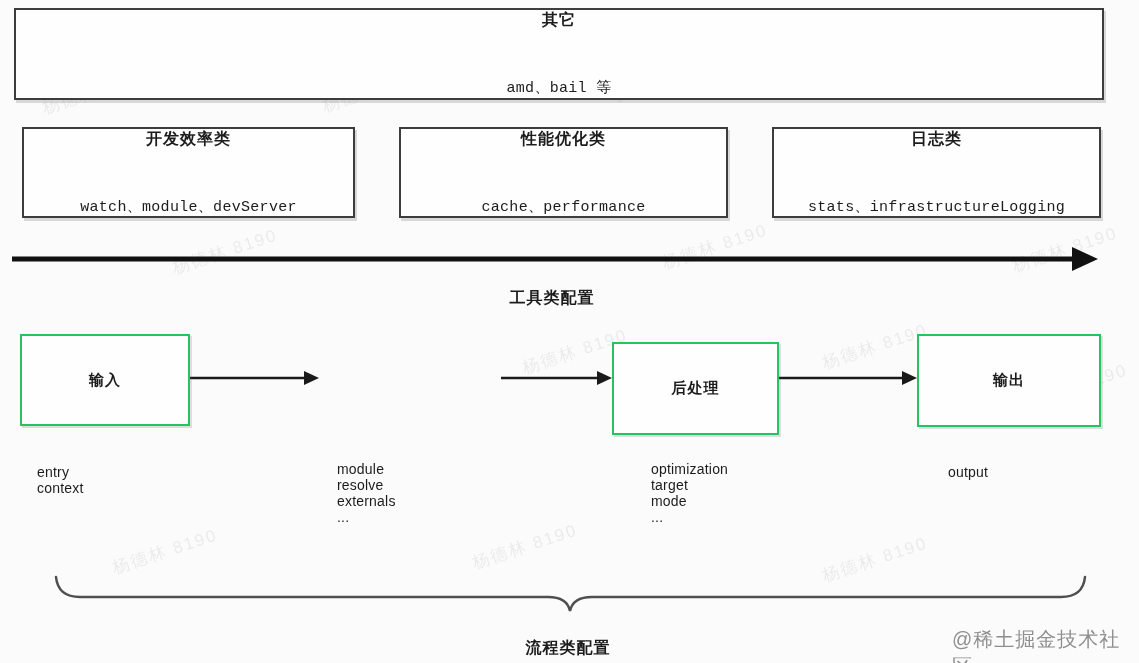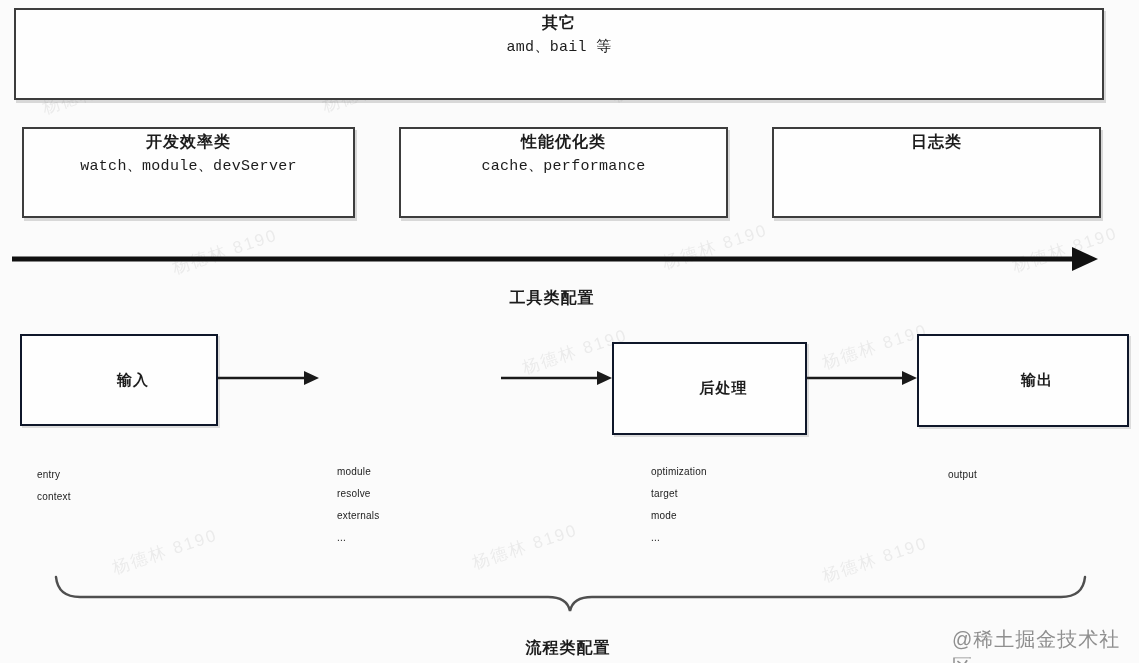--- a/index.html
+++ b/index.html
@@ -23,53 +23,54 @@
     letter-spacing:2px;
   }
   .box{
     position:absolute;
     background:#fefefe;
     border:2px solid #3d3d3d;
     box-shadow:2px 3px 0 rgba(90,90,90,.22);
     display:flex;
     flex-direction:column;
     align-items:center;
+    justify-content:center;
     text-align:center;
+    gap:44px;
   }
   .box .title{
     font-size:16px;
     font-weight:600;
     line-height:26px;
     letter-spacing:1px;
   }
   .box .items{
     font-size:15px;
     line-height:24px;
     letter-spacing:.3px;
     font-family:Liberation Mono, monospace;
   }
   .stage-box{
     position:absolute;
     background:#fefefe;
-    border:2px solid #0f172a;
+    border:2px solid #22c55e;
     box-shadow:2px 2px 0 rgba(90,90,90,.18);
     display:flex;
     align-items:center;
     justify-content:center;
-    padding-left:28px;
   }
   .stage-box .stage-label{
     font-size:15px;
     font-weight:600;
     letter-spacing:1px;
   }
   .options{
     position:absolute;
-    font-size:10px;
-    line-height:22px;
+    font-size:14px;
+    line-height:16px;
     white-space:pre-line;
     letter-spacing:.2px;
   }
   .axis-label{
     position:absolute;
     font-size:16px;
     font-weight:600;
     letter-spacing:1px;
     text-align:center;
     margin-top:7px;
@@ -113,20 +114,21 @@
     <div class="items">watch、module、devServer</div>
   </div>
 
   <div class="box" style="left:399px;top:127px;width:325px;height:87px">
     <div class="title">性能优化类</div>
     <div class="items">cache、performance</div>
   </div>
 
   <div class="box" style="left:772px;top:127px;width:325px;height:87px">
     <div class="title">日志类</div>
+    <div class="items">stats、infrastructureLogging</div>
   </div>
 
   <svg class="overlay" width="1139" height="663" viewBox="0 0 1139 663">
 
     <g>
       <line x1="12" y1="259" x2="1076" y2="259" stroke="#111111" stroke-width="5"></line>
       <polygon points="1072,247 1098,259 1072,271" fill="#111111"></polygon>
     </g>
 
     <g>

